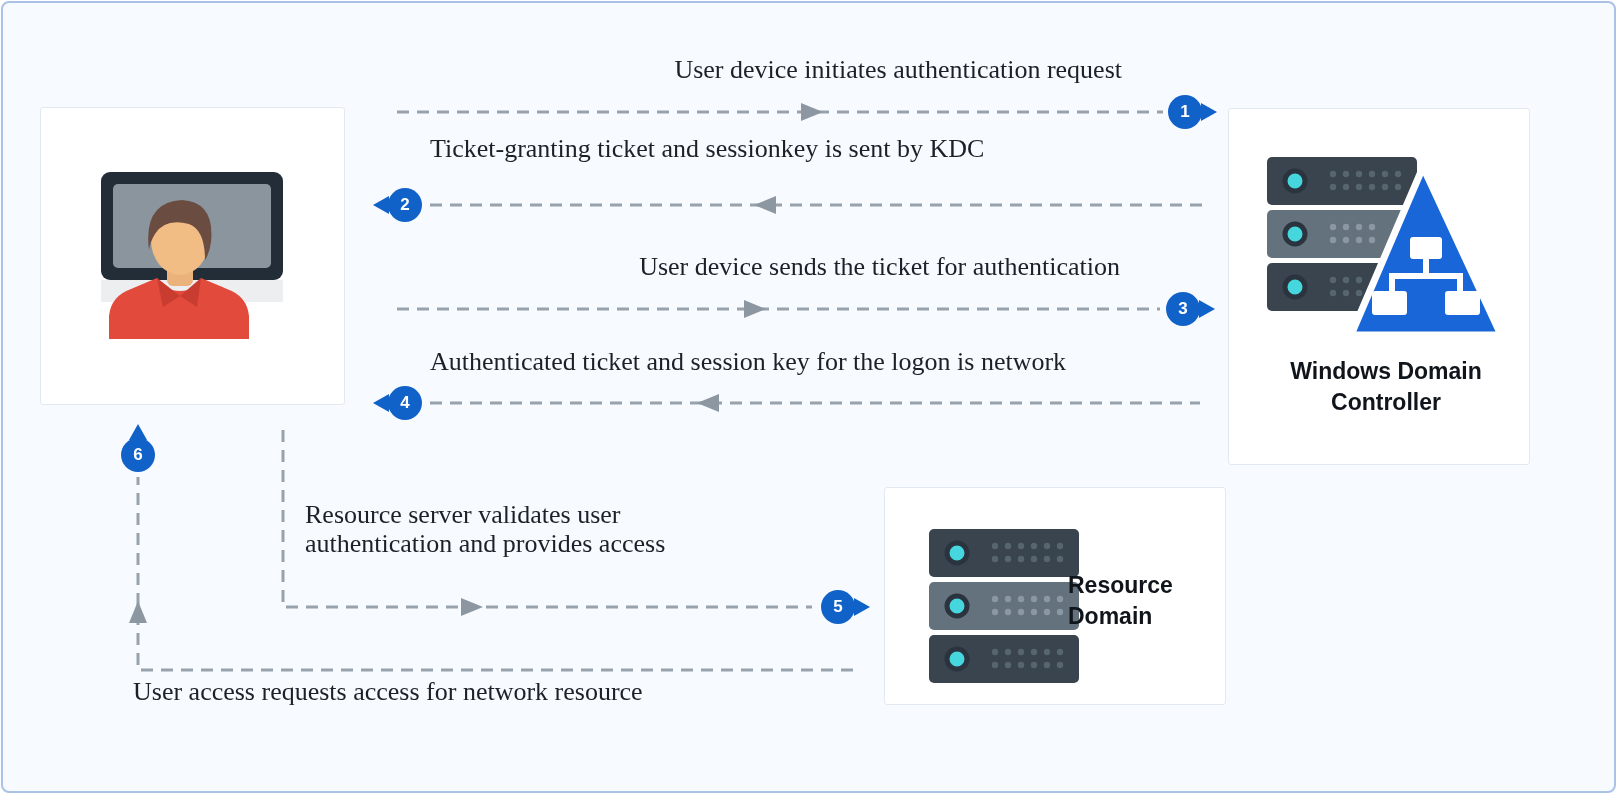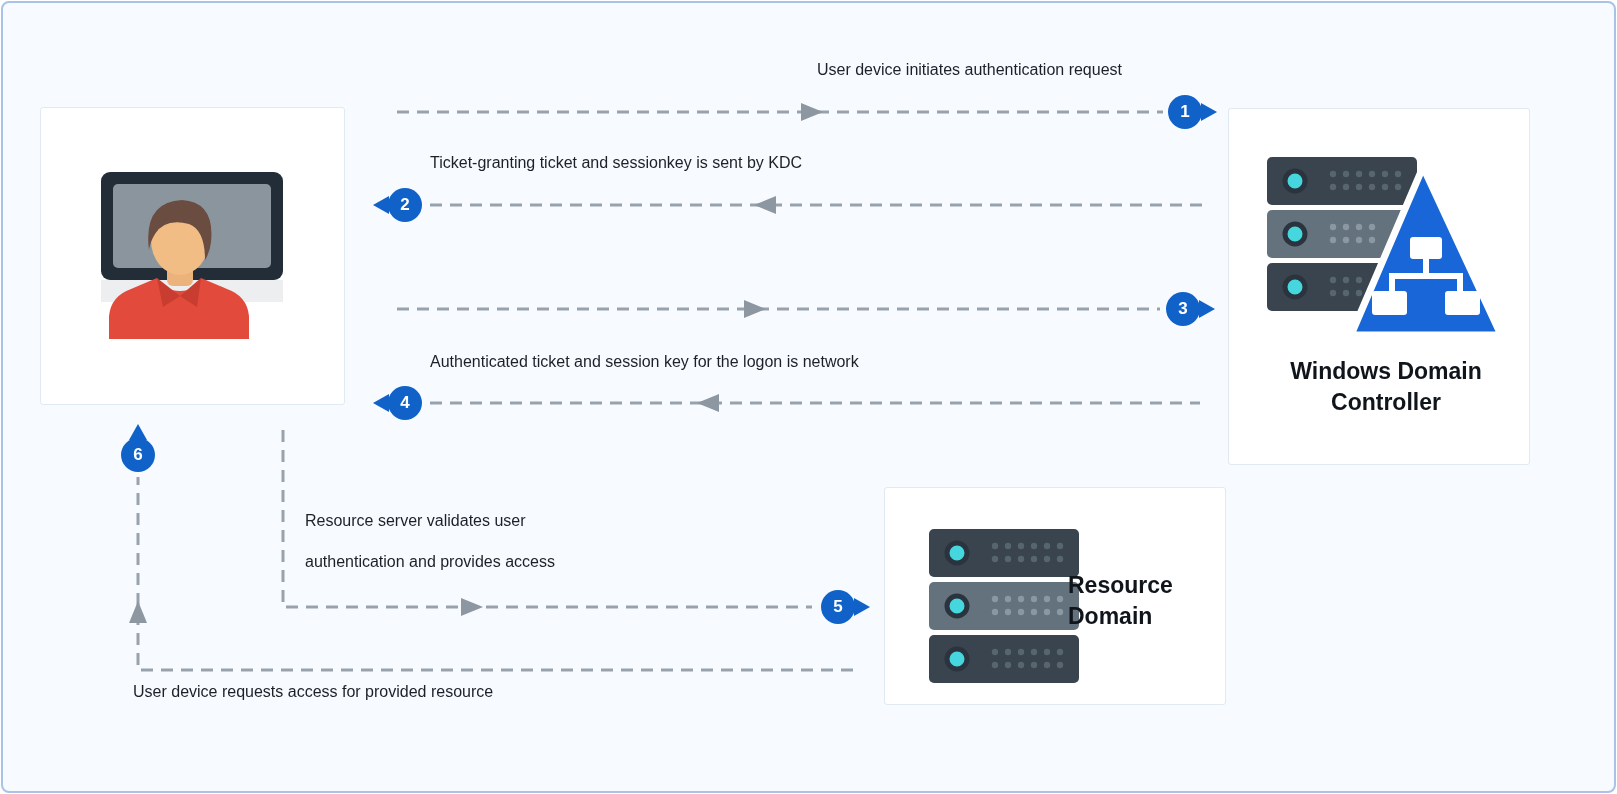--- a/index.html
+++ b/index.html
@@ -12,22 +12,22 @@
   .wdc-card{left:1228px;top:108px;width:300px;height:355px;}
   .res-card{left:884px;top:487px;width:340px;height:216px;}
   .connectors{position:absolute;left:0;top:0;width:1617px;height:794px;pointer-events:none;}
   .dash{stroke:var(--dash-gray,#98a2ac);stroke-width:3;fill:none;stroke-dasharray:12 8;}
   .ah{fill:var(--arrow-gray,#8d97a2);}
   .btip{fill:var(--accent-blue,#1062c9);}
   .badge{position:absolute;width:34px;height:34px;border-radius:50%;
          background:var(--accent-blue,#1062c9);color:#ffffff;
          display:flex;align-items:center;justify-content:center;
          font-size:17px;font-weight:bold;z-index:5;}
-  .step-label{position:absolute;font-size:16px;line-height:29px;color:var(--text,#1c2128);
-              white-space:pre-line;z-index:4;}
+  .step-label{position:absolute;font-size:26px;line-height:29px;color:var(--text,#1c2128);
+              white-space:pre-line;z-index:4;font-family:Liberation Serif, serif;}
   .card-label{position:absolute;font-size:23px;line-height:31px;font-weight:bold;
               color:#10151c;white-space:pre-line;z-index:4;}
   .icon{position:absolute;z-index:3;}
   .c-frame-dark{fill:#232d38;}
   .c-screen{fill:#8a959e;}
   .c-chin{fill:#eceeef;}
   .c-silver{fill:#d9dbdd;}
   .c-silver2{fill:#e4e6e8;}
   .c-dot{fill:#9ba3ab;}
   .c-skin{fill:var(--skin,#f2bd85);}
@@ -191,25 +191,26 @@
           <circle cx="105" cy="83" r="3.2"></circle>
           <circle cx="118" cy="83" r="3.2"></circle>
           <circle cx="131" cy="83" r="3.2"></circle>
       </g>
     </svg>
   </div>
   <div class="card-label" style="left:1068px;top:570px;">Resource
 Domain</div>
 
   <div class="step-label" style="right:495px;top:55px;text-align:right;">User device initiates authentication request</div>
-  <div class="step-label" style="left:430px;top:148px;">Ticket-granting ticket and sessionkey is sent by KDC</div>
+  <div class="step-label" style="left:430px;top:134px;">Ticket-granting ticket and sessionkey is sent by KDC</div>
+  <div class="step-label" style="right:497px;top:252px;text-align:right;">User device sends the ticket for authentication</div>
   <div class="step-label" style="left:430px;top:347px;">Authenticated ticket and session key for the logon is network</div>
-  <div class="step-label" style="left:305px;top:500px;line-height:41px;">Resource server validates user
+  <div class="step-label" style="left:305px;top:500px;line-height:29px;">Resource server validates user
 authentication and provides access</div>
-  <div class="step-label" style="left:133px;top:677px;">User device requests access for provided resource</div>
+  <div class="step-label" style="left:133px;top:677px;">User access requests access for network resource</div>
 
   <div class="badge" style="left:1168px;top:95px;">
       <span>1</span>
     </div>
   <div class="badge" style="left:388px;top:188px;">
       <span>2</span>
     </div>
   <div class="badge" style="left:1166px;top:292px;">
       <span>3</span>
     </div>

